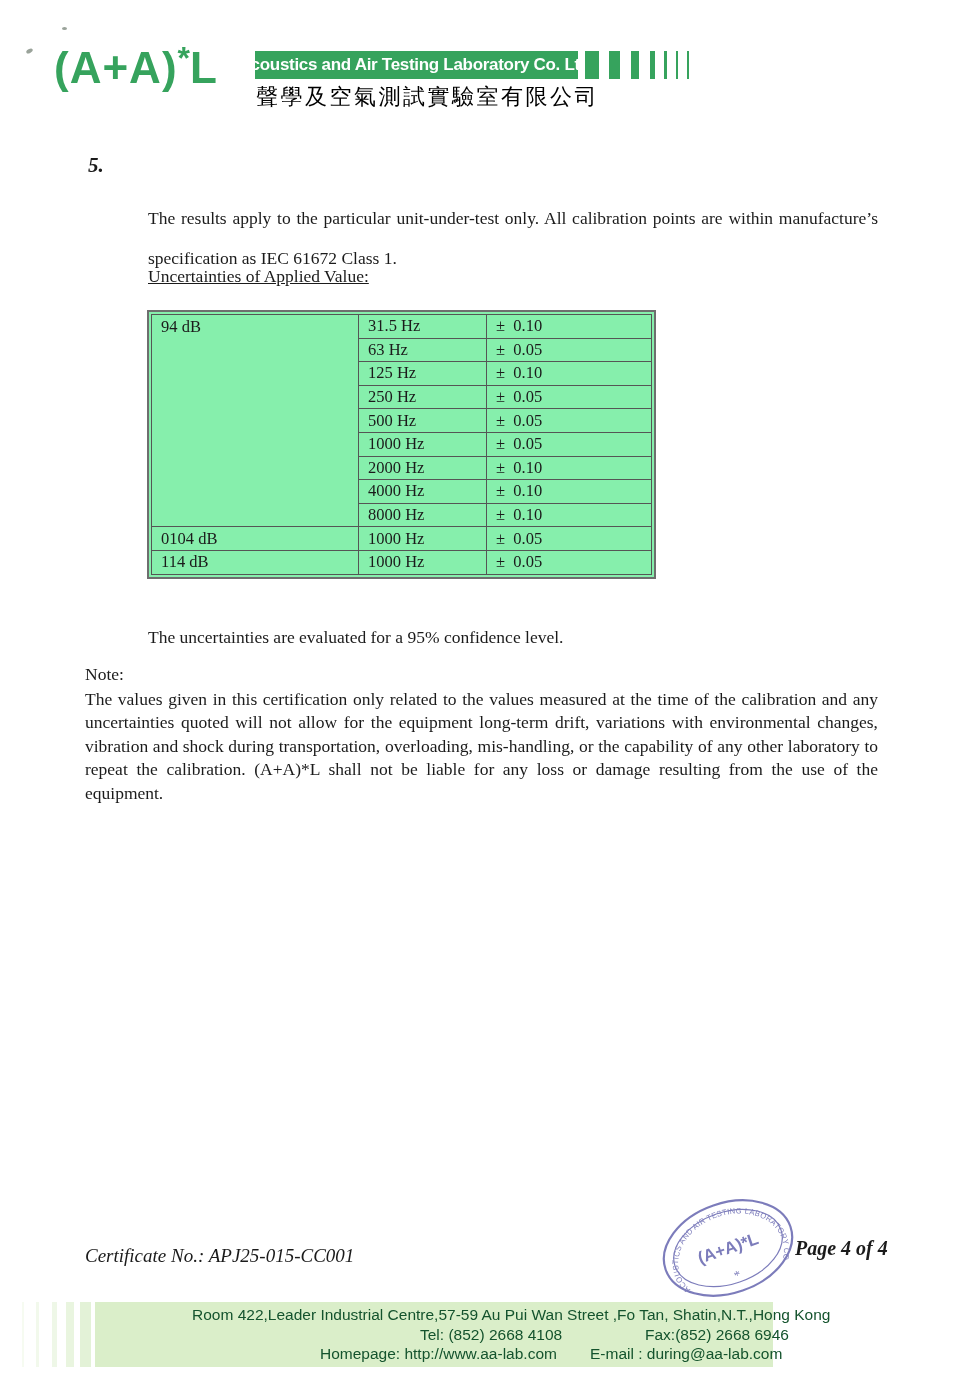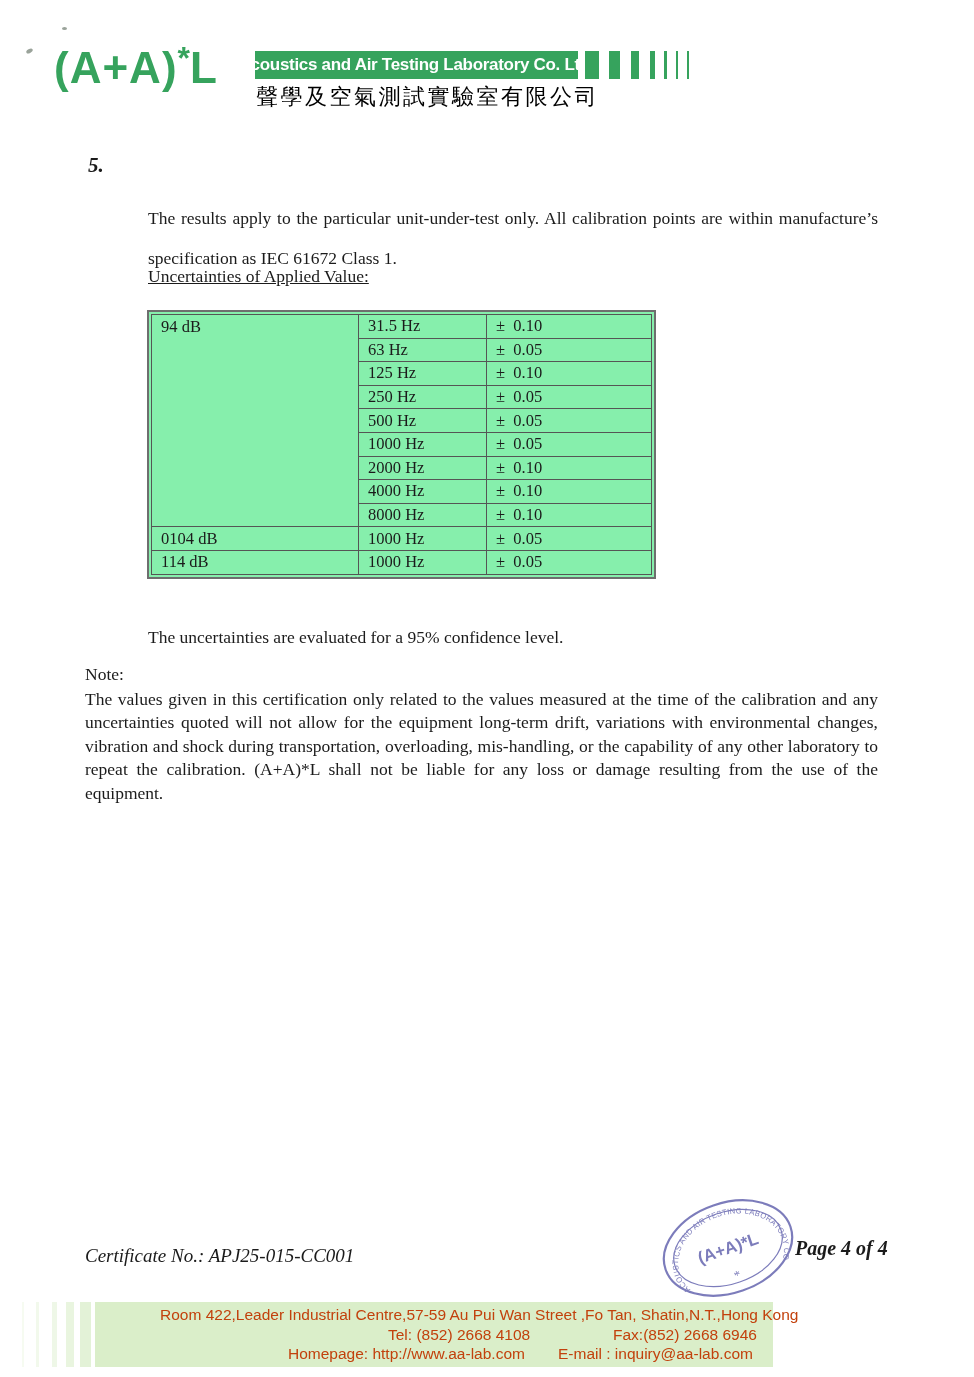--- a/index.html
+++ b/index.html
@@ -42,21 +42,21 @@
 
   
   .cert{position:absolute;left:85px;top:1245px;font-style:italic;font-size:19px;}
   .pageno{position:absolute;left:795px;top:1237px;font-style:italic;font-weight:bold;font-size:20px;}
   .stamp{position:absolute;left:648px;top:1192px;}
 
   
   .footer-block{position:absolute;left:95px;top:1302px;width:678px;height:65px;background:#daeec9;}
   .fbar{position:absolute;top:1302px;height:65px;background:#daeec9;}
   .ftext{position:absolute;font-family:"Liberation Sans","DejaVu Sans",sans-serif;
-         font-size:15.5px;color:#c2410c;white-space:nowrap;}
+         font-size:15.5px;color:#14532d;white-space:nowrap;margin-left:32px;}
 </style>
 </head>
 <body>
 
 <div class="page">
 
   <div class="artifact" style="left:62px;top:27px;width:5px;height:3px;"></div>
   <div class="artifact" style="left:26px;top:49px;width:7px;height:4px;transform:rotate(-30deg);"></div>
 
   <div class="logo"><span>(A+A)</span><span class="star">*</span><span>L</span></div>
@@ -169,15 +169,15 @@
     <div class="fbar" style="left:36px;width:3px;opacity:0.35;"></div>
     <div class="fbar" style="left:52px;width:5px;opacity:0.45;"></div>
     <div class="fbar" style="left:66px;width:8px;opacity:0.6;"></div>
     <div class="fbar" style="left:80px;width:11px;opacity:0.75;"></div>
   </div>
   <div class="footer-block"></div>
   <div class="ftext" style="left:160px;top:1306px;">Room 422,Leader Industrial Centre,57-59 Au Pui Wan Street ,Fo Tan, Shatin,N.T.,Hong Kong</div>
   <div class="ftext" style="left:388px;top:1326px;">Tel:  (852) 2668 4108</div>
   <div class="ftext" style="left:613px;top:1326px;">Fax:(852) 2668 6946</div>
   <div class="ftext" style="left:288px;top:1345px;">Homepage: http://www.aa-lab.com</div>
-  <div class="ftext" style="left:558px;top:1345px;">E-mail : inquiry@aa-lab.com</div>
+  <div class="ftext" style="left:558px;top:1345px;">E-mail : during@aa-lab.com</div>
 
 </div>
 
 </body></html>

